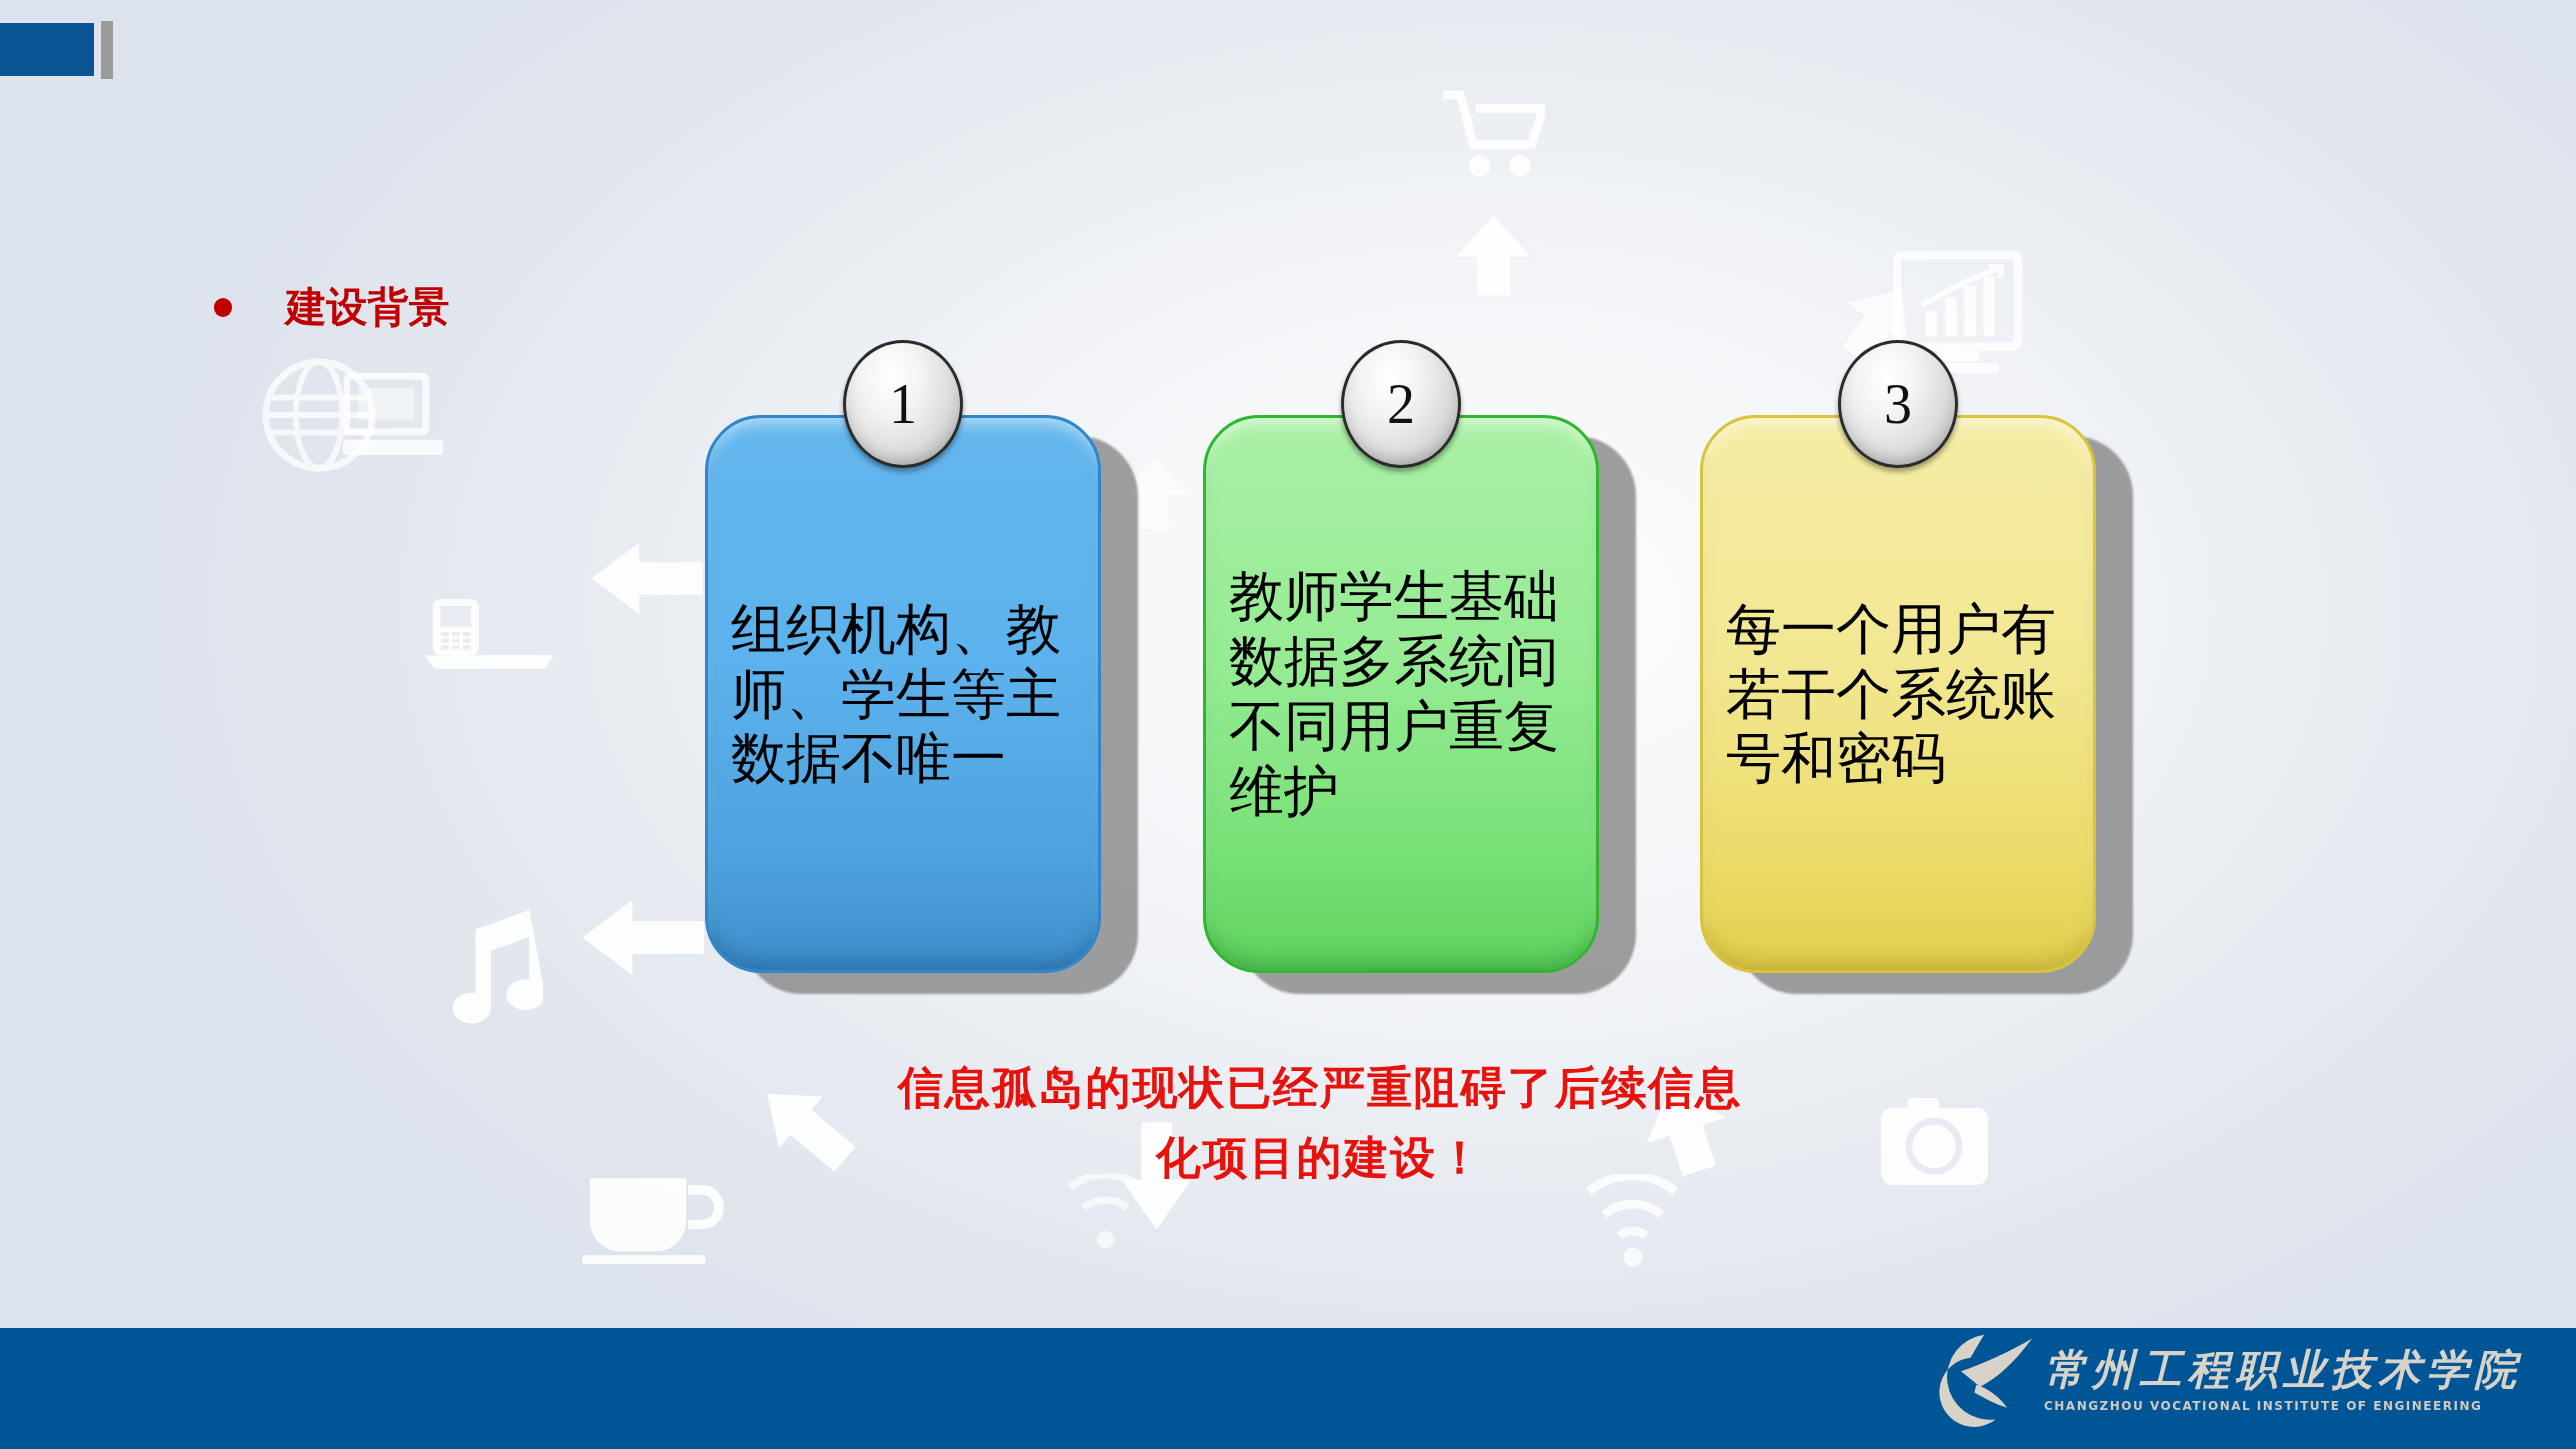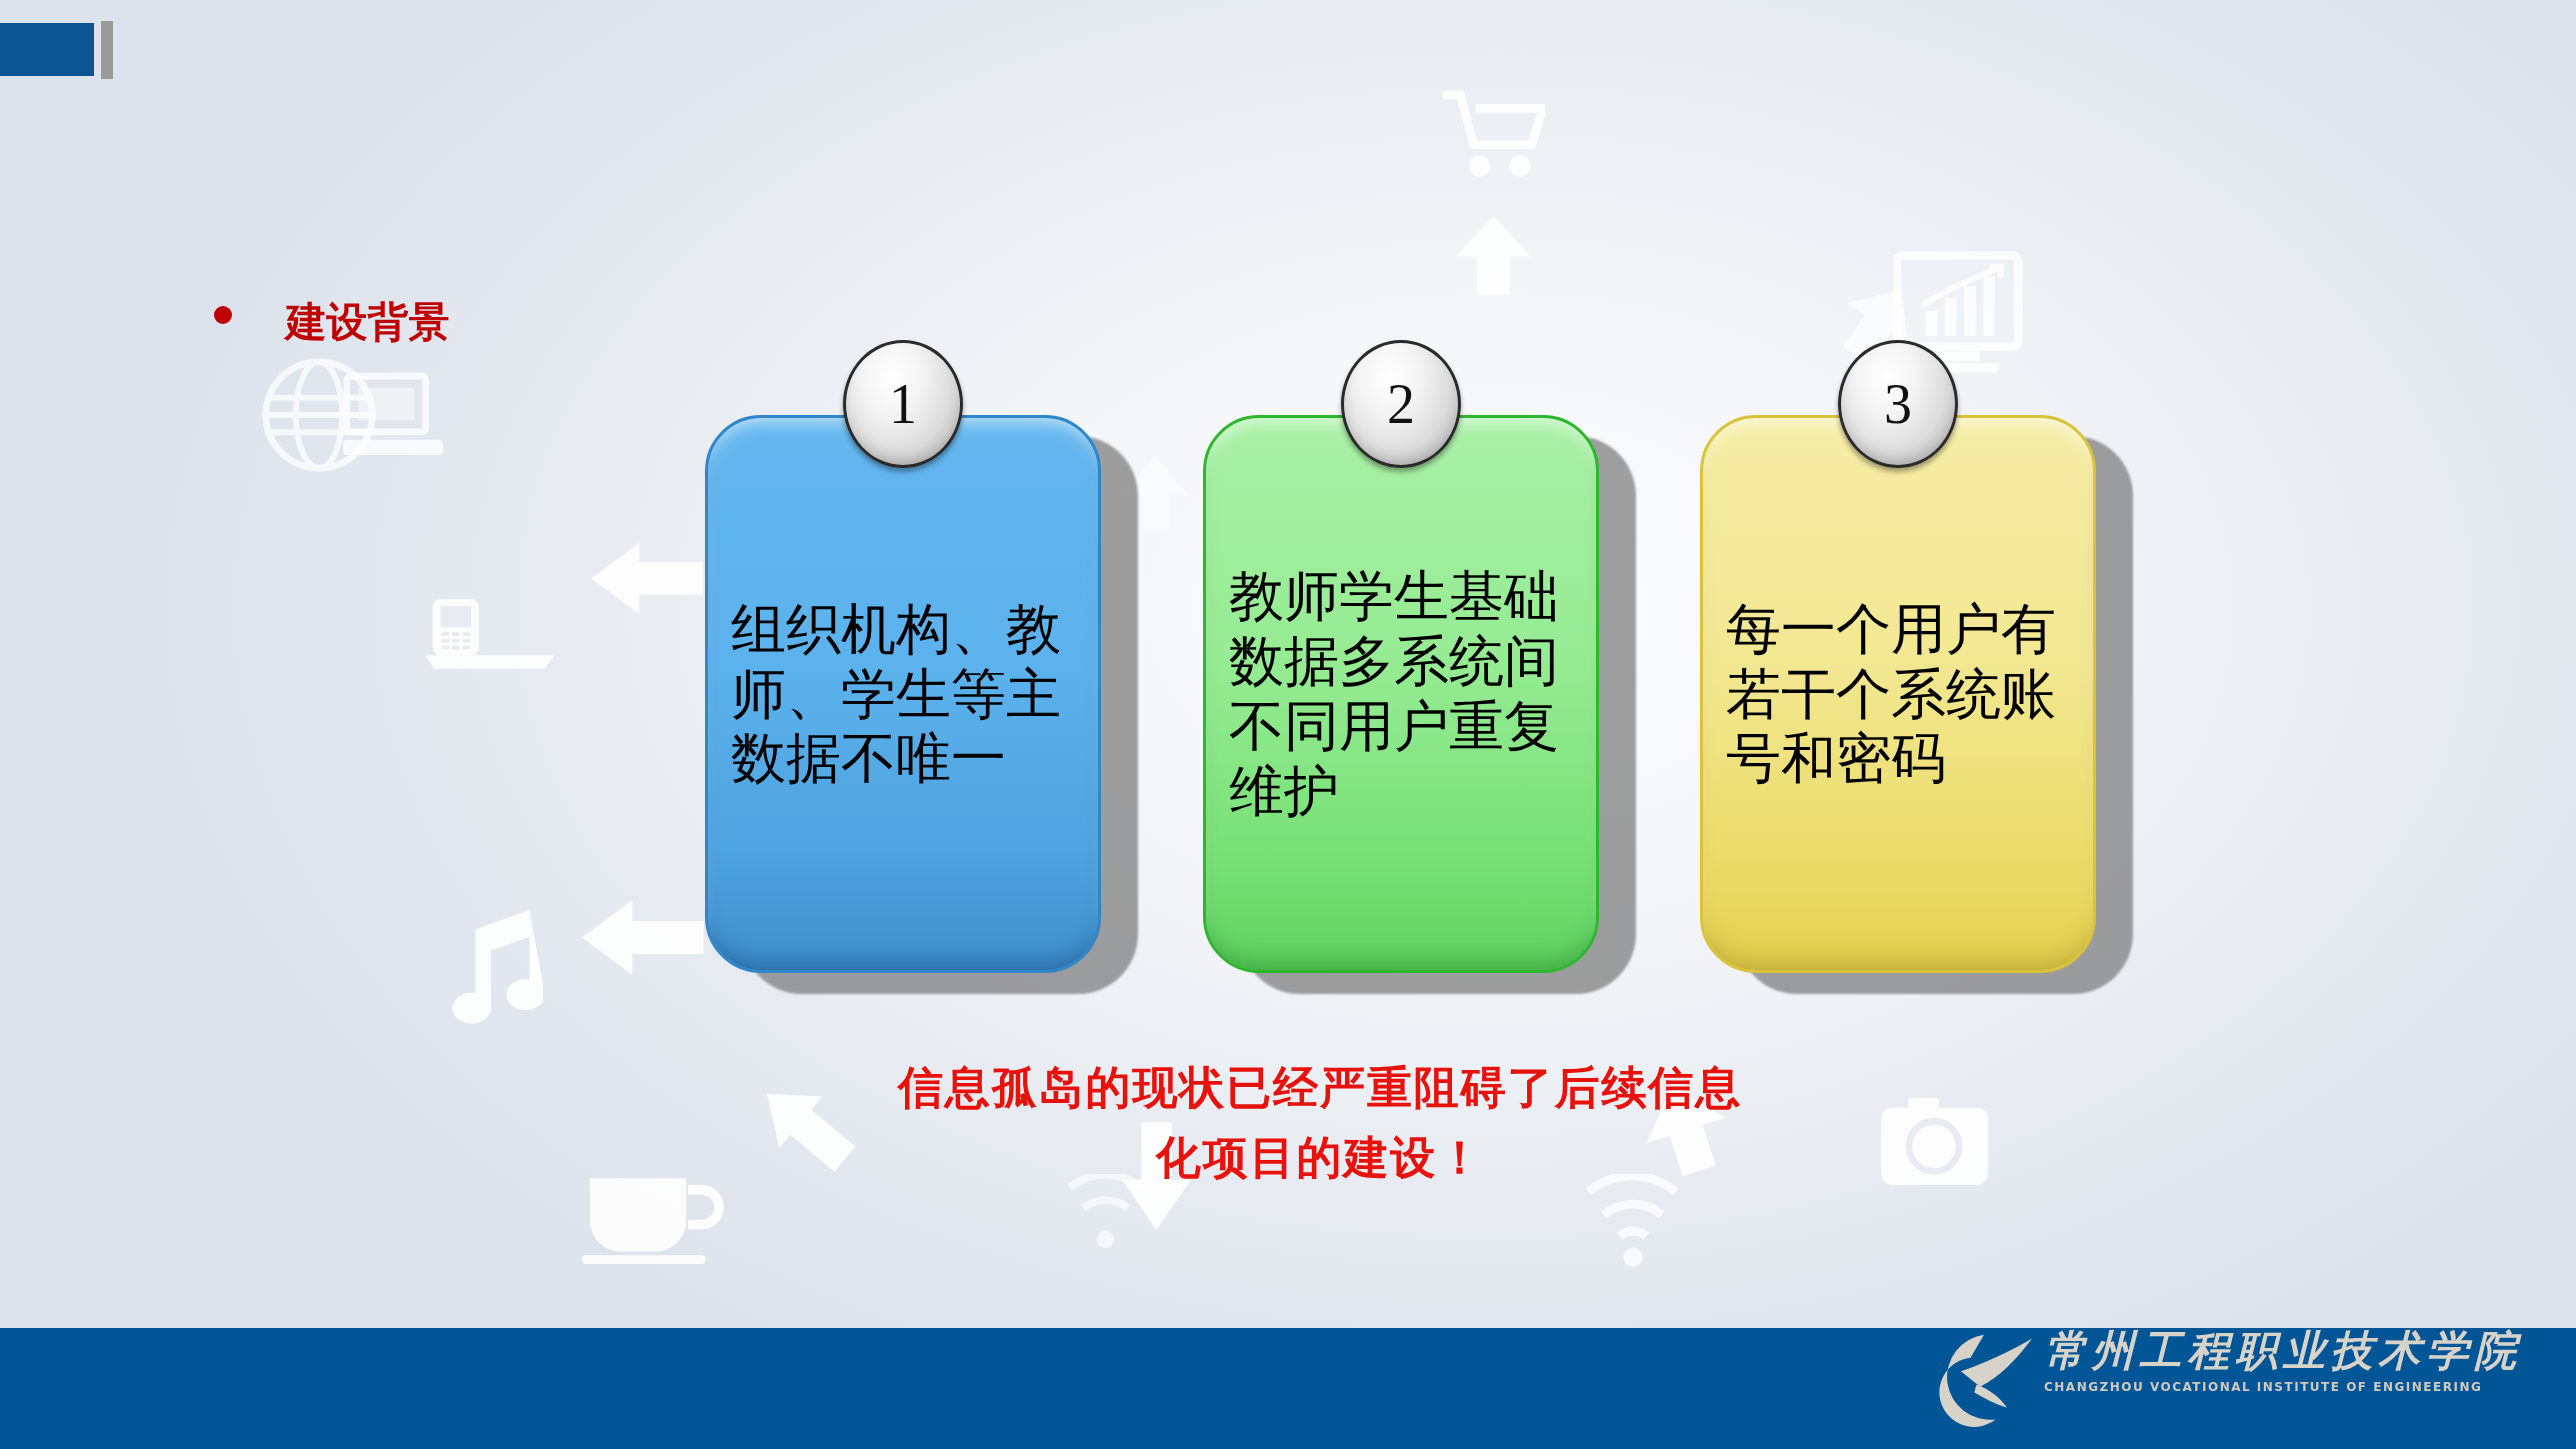--- a/index.html
+++ b/index.html
@@ -43,21 +43,21 @@
   
   .bullet-row{
     position:absolute;left:214px;top:280px;
     display:flex;align-items:center;gap:53px;
   }
   .bullet-dot{
     width:18.4px;height:18.4px;border-radius:50%;
     background:#c00000;flex:0 0 auto;
   }
   .bullet-text{
-    font-size:41px;color:#c00000;font-weight:600;white-space:nowrap;margin-top:15px;
+    font-size:41px;color:#c00000;font-weight:600;white-space:nowrap;
   }
 
   
   .boxes{position:absolute;left:0;top:0;width:2576px;height:1450px;}
 
   .box-wrap{position:absolute;top:415px;width:396px;height:570px;}
   .box-wrap.b1{left:705px;}
   .box-wrap.b2{left:1203px;}
   .box-wrap.b3{left:1700px;}
 
@@ -128,21 +128,21 @@
   }
   .conclusion .l2{display:block;}
 
   
   .footer{
     position:absolute;left:0;bottom:0;width:2576px;height:122px;
     background:#005596;
   }
   .logo-wrap{
     position:absolute;right:54px;bottom:17.4px;
-    display:flex;align-items:flex-start;gap:8px;
+    display:flex;align-items:center;gap:8px;
   }
   .logo-mark{flex:0 0 auto;}
   .logo-text{display:flex;flex-direction:column;align-items:flex-start;}
   .logo-cn{
     font-size:42px;color:#d7d3c8;letter-spacing:5.8px;
     font-family:"Liberation Serif","DejaVu Serif",serif;
     font-weight:bold;font-style:italic;
     line-height:1.05;white-space:nowrap;
   }
   .logo-en{

